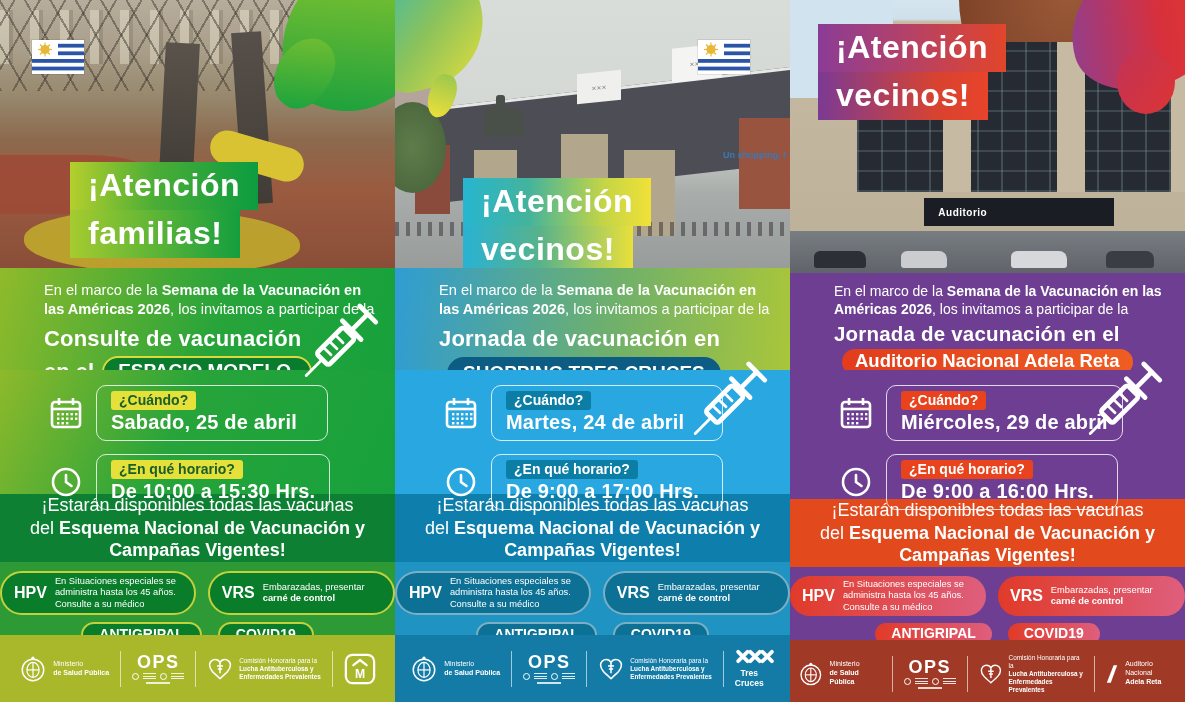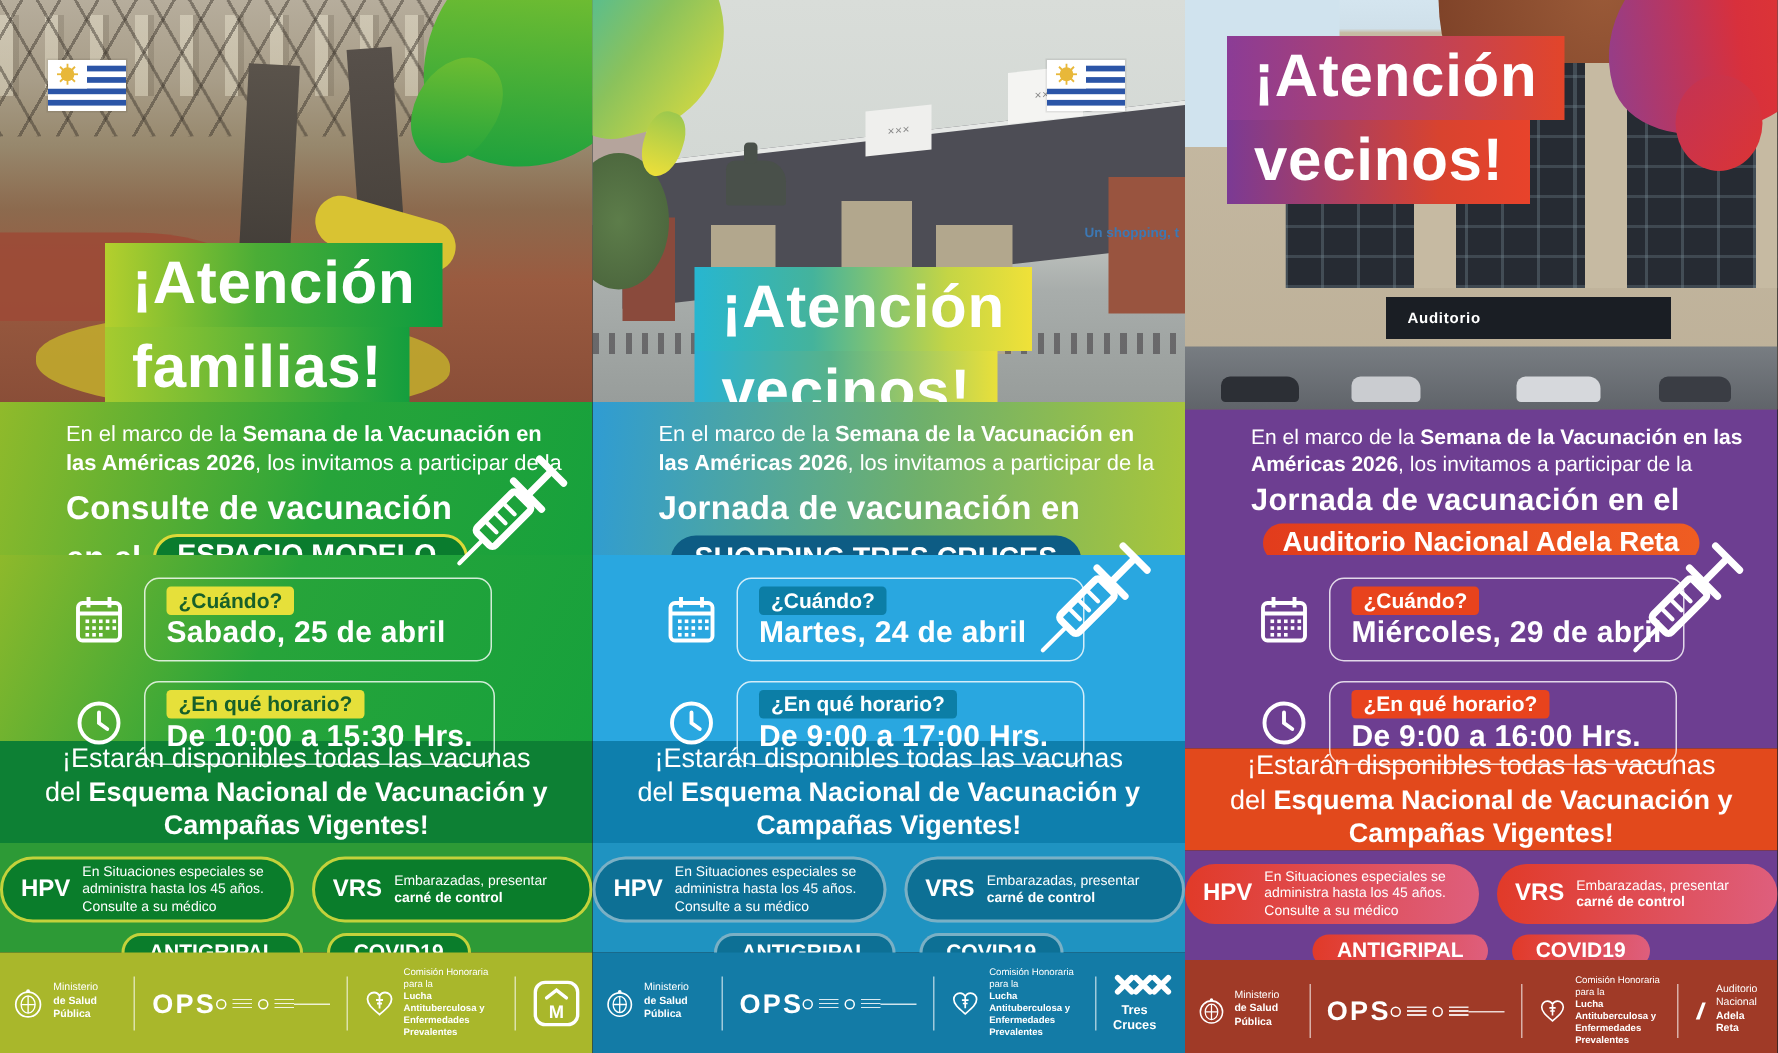--- a/index.html
+++ b/index.html
@@ -119,21 +119,21 @@
       border-radius:50% 50% 60% 60%;transform:rotate(18deg);}
   .p2 .blob-a{top:-38px;right:-32px;width:148px;height:126px;background:linear-gradient(100deg,#8d3f92,#d8303c 60%,#e0392f);
       border-radius:55% 45% 50% 50% / 60% 55% 45% 40%;transform:rotate(-16deg);}
   .p2 .blob-b{top:50px;right:10px;width:58px;height:64px;background:linear-gradient(120deg,#c23355,#dc3434);border-radius:50%;}
 
   
   .title-wrap{position:absolute;display:flex;flex-direction:column;align-items:flex-start;z-index:5;}
   .p0 .title-wrap{left:70px;top:162px;}
   .p1 .title-wrap{left:68px;top:178px;}
   .p2 .title-wrap{left:28px;top:24px;}
-  .tline{display:block;padding:7px 18px 9px;font-size:40px;font-weight:800;line-height:1;letter-spacing:.5px;color:#fff;}
+  .tline{display:block;padding:7px 18px 9px;font-size:32px;font-weight:800;line-height:1;letter-spacing:.5px;color:#fff;}
   .tline.t1{background:var(--t1-grad);}
   .tline.t2{background:var(--t2-grad);text-align:right;}
 
   
   .band{flex:none;position:relative;}
   .band.mid{height:102px;background:var(--mid-bg);padding:13px 12px 0 44px;}
   .p2 .band.mid{height:97px;padding-top:10px;}
   .intro{margin:0;font-size:14.6px;line-height:1.32;max-width:335px;}
   .intro b{font-weight:800;}
   .p2 .intro{font-size:14px;line-height:1.28;}
@@ -177,21 +177,21 @@
   .notes-row2{display:flex;justify-content:center;gap:16px;margin-top:7px;}
   .mini-pill{background:var(--pill-bg);border:2px solid var(--pill-border);border-radius:16px;
       padding:2px 16px 4px;font-weight:800;font-size:14px;}
 
   
   .band.footer{height:67px;background:var(--footer-bg);display:flex;align-items:center;justify-content:center;gap:11px;padding:0 8px;}
   .flogo{display:flex;align-items:center;gap:6px;}
   .ltext{font-size:7px;line-height:1.25;}
   .ltext .bold{font-weight:800;}
   .fsep{width:1px;height:36px;background:rgba(255,255,255,.6);flex:none;}
-  .ops{display:flex;flex-direction:row;align-items:center;}
+  .ops{display:flex;flex-direction:column;align-items:center;}
   .ops-big{font-size:18px;font-weight:800;letter-spacing:1.5px;line-height:1;}
   .ops-sub{display:flex;gap:4px;align-items:center;margin-top:2px;}
   .globe{width:7px;height:7px;border:1px solid #fff;border-radius:50%;flex:none;}
   .tinybars{width:13px;height:7px;background:repeating-linear-gradient(180deg,rgba(255,255,255,.85) 0 1px,transparent 1px 2.6px);}
   .ops-base{width:24px;height:1.5px;background:rgba(255,255,255,.8);margin-top:2px;}
   .comision .ltext{font-size:6.4px;}
   .tc{display:flex;flex-direction:column;align-items:flex-start;gap:5px;}
   .tc-t{font-size:8.5px;font-weight:700;line-height:1.1;text-align:center;}
   .aud{display:flex;align-items:center;gap:6px;}
 </style>

